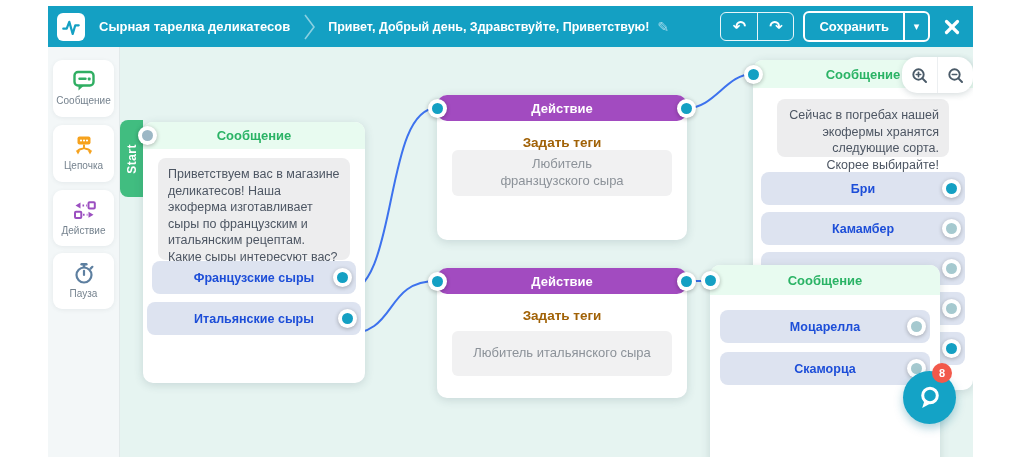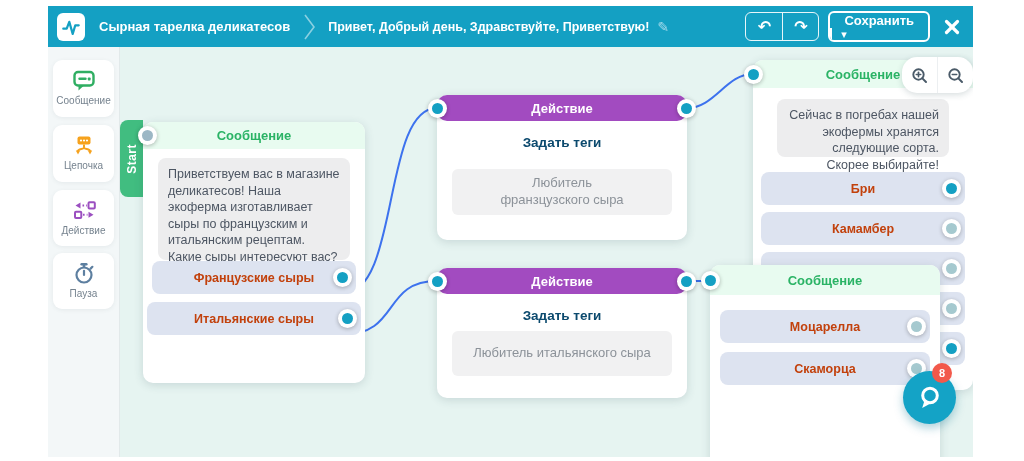--- a/index.html
+++ b/index.html
@@ -15,21 +15,21 @@
   .bot-name { margin-left:14px; font-size:13px; font-weight:bold; white-space:nowrap; }
   .crumb-chevron { margin:0 12px 0 14px; flex:0 0 auto; }
   .flow-title { font-size:12.5px; font-weight:bold; white-space:nowrap; }
   .pencil { margin-left:8px; color:#A6DBEC; font-size:14px; cursor:pointer; }
   .tb-right { margin-left:auto; display:flex; align-items:center; }
   .undo-redo { display:flex; border:1.5px solid rgba(255,255,255,.9); border-radius:6px; height:29px; overflow:hidden; }
   .ur-btn { width:36px; display:flex; align-items:center; justify-content:center;
             font-size:16px; font-weight:bold; color:#fff; cursor:pointer; }
   .ur-btn + .ur-btn { border-left:1.5px solid rgba(255,255,255,.9); }
   .save-group { display:flex; align-items:stretch; border:2px solid #fff; border-radius:6px;
-                height:31px; margin-left:9px; overflow:hidden;flex-direction:column; }
+                height:31px; margin-left:9px; overflow:hidden; }
   .save-main { display:flex; align-items:center; padding:0 14px; font-size:13px; font-weight:bold; cursor:pointer; }
   .save-caret { width:25px; border-left:2px solid #fff; display:flex; align-items:center;
                 justify-content:center; font-size:11px; cursor:pointer; }
   .close-btn { margin:0 13px 0 14px; width:16px; height:16px; cursor:pointer; display:flex; }
 
   
   .sidebar { position:absolute; left:0; top:41px; width:72px; height:410px; background:#F3F7F8;
              border-right:1px solid #E2E9EA; }
   .side-card { position:absolute; left:5px; width:61px; background:#fff; border-radius:9px;
                box-shadow:0 1px 4px rgba(60,80,90,.08); display:flex; flex-direction:column;
@@ -47,22 +47,22 @@
   .nh-mint { position:relative; height:27px; background:#E8FBF0; border-radius:10px 10px 0 0;
              display:flex; align-items:center; justify-content:center;
              color:#2AB365; font-size:13px; font-weight:bold; }
   .nh-purple { position:relative; height:26px; background:#A24BC0; border-radius:10px;
                display:flex; align-items:center; justify-content:center;
                color:#fff; font-size:13px; font-weight:bold; }
   .msg { background:#EDEDEE; border-radius:8px; padding:8px 10px; font-size:12.5px;
          line-height:1.32; color:#4D5663; }
   .nbtn { position:relative; height:33px; background:#DDE3F0; border-radius:8px;
           display:flex; align-items:center; justify-content:center;
-          font-size:12.5px; font-weight:bold; color:#c2410c; cursor:pointer; }
-  .tag-h { font-weight:bold; font-size:13.5px; color:#0c4a6e; text-align:center; }
+          font-size:12.5px; font-weight:bold; color:#1d4ed8; cursor:pointer; }
+  .tag-h { font-weight:bold; font-size:13.5px; color:#a16207; text-align:center; }
   .tag { background:#F1F1F2; border-radius:6px; text-align:center; font-size:13px;
          line-height:1.3; color:#8C9299; }
 
   .port { position:absolute; width:19px; height:19px; border-radius:50%; background:#fff;
           box-shadow:0 1px 4px rgba(0,0,0,.28); cursor:pointer; }
   .port::after { content:""; position:absolute; inset:4px; border-radius:50%; background:#14A0C3; }
   .port.muted::after { background:#A5C9CF; }
   .port.grey::after  { background:#9CB7C5; }
   .nbtn .port { right:4px; top:7px; }
 
@@ -196,21 +196,21 @@
       </div>
     </div>
 
     <div class="node" style="left:317px;top:48px;width:250px;height:145px;">
       <div class="nh-purple">
         <div class="port" style="left:-9px;top:3.5px;"></div>
         <span>Действие</span>
         <div class="port" style="right:-9px;top:3.5px;"></div>
       </div>
       <div class="tag-h" style="margin-top:14px;">Задать теги</div>
-      <div class="tag" style="margin:19px 15px 0;padding:6px 36px;">Любитель франзцузского сыра</div>
+      <div class="tag" style="margin:0 15px 0;padding:6px 36px;">Любитель франзцузского сыра</div>
     </div>
 
     <div class="node" style="left:317px;top:221px;width:250px;height:130px;">
       <div class="nh-purple">
         <div class="port" style="left:-9px;top:3.5px;"></div>
         <span>Действие</span>
         <div class="port" style="right:-9px;top:3.5px;"></div>
       </div>
       <div class="tag-h" style="margin-top:14px;">Задать теги</div>
       <div class="tag" style="margin:8px 15px 0;padding:14px 8px;">Любитель итальянского сыра</div>

